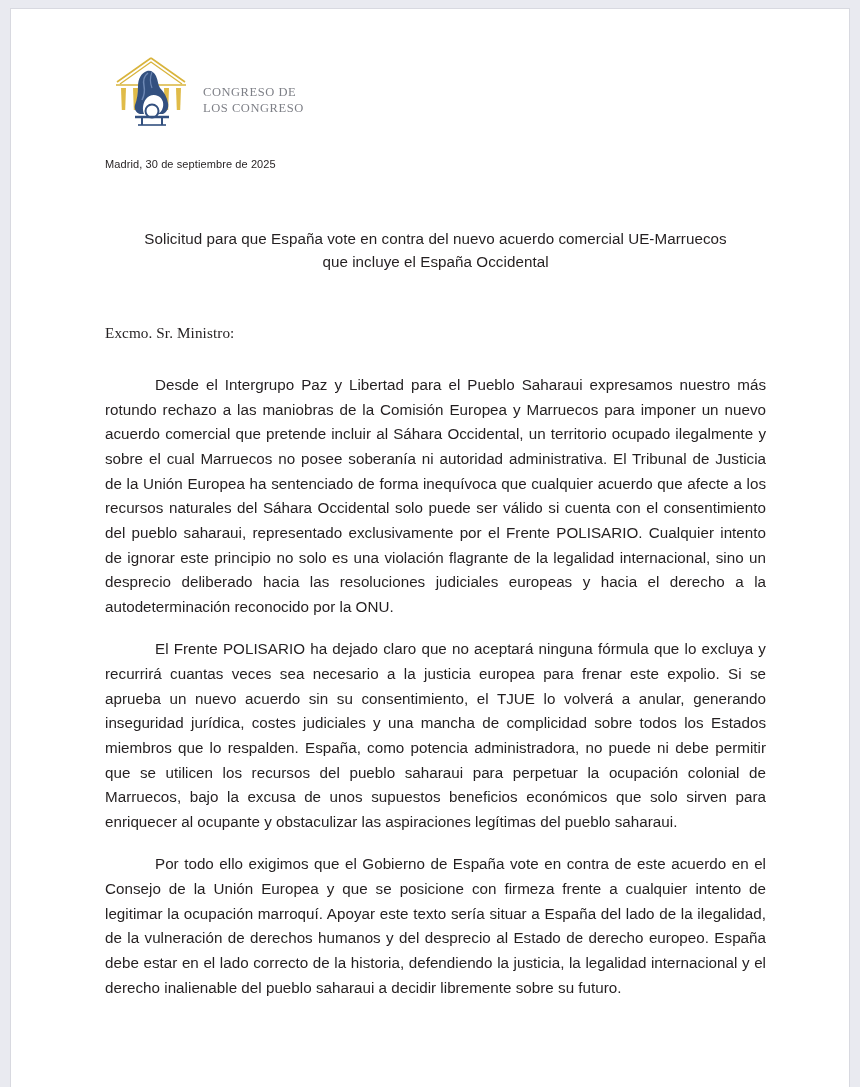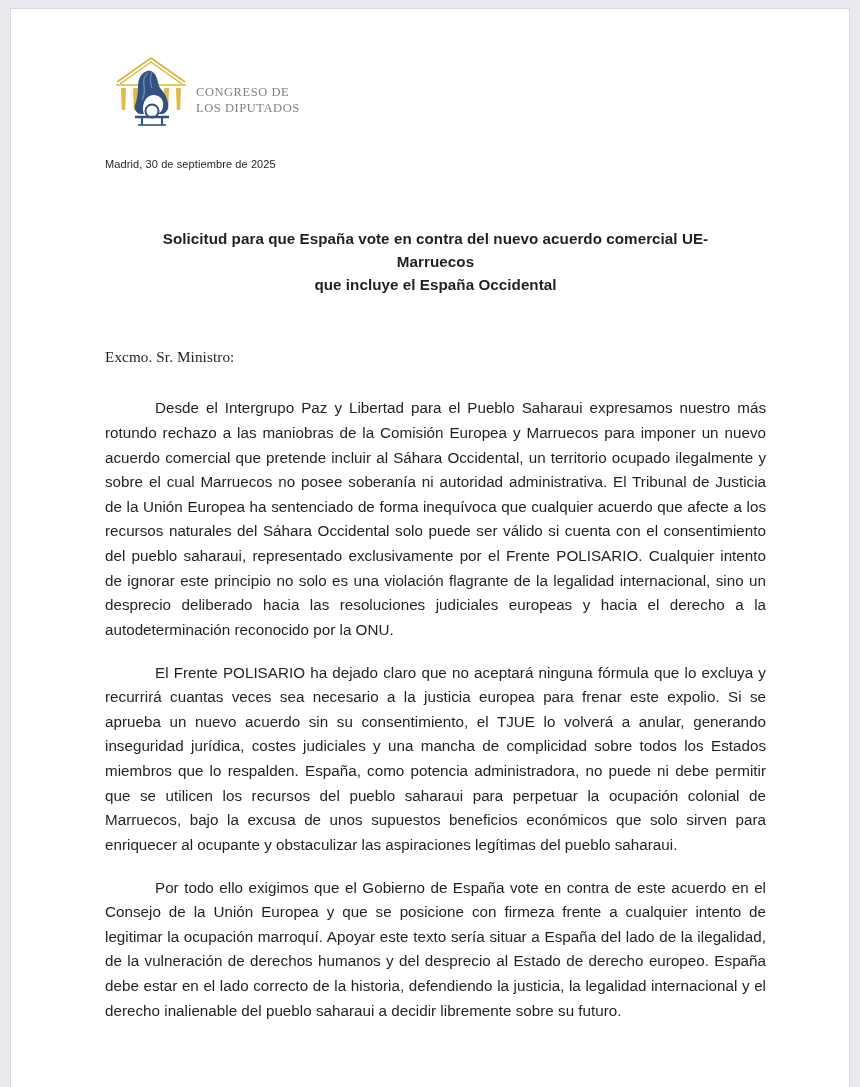--- a/index.html
+++ b/index.html
@@ -28,21 +28,21 @@
     overflow: hidden;
   }
 
   
   #letterhead {
     position: absolute;
     left: 96px;
     top: 44px;
     display: flex;
     align-items: center;
-    gap: 1px;
+    gap: 8px;
   }
   #crest-emblem {
     width: 88px;
     height: 78px;
     flex: 0 0 auto;
   }
   #letterhead-wordmark {
     display: flex;
     flex-direction: column;
     justify-content: center;
@@ -69,21 +69,21 @@
     line-height: 1.3;
     letter-spacing: 0.1px;
     margin: 0 0 56px 0;
   }
 
   #doc-title {
     margin: 0 0 50px 0;
     padding: 0 22px;
     text-align: center;
     font-size: 15.2px;
-    font-weight: bold;
+    font-weight: normal;
     line-height: 1.52;
     letter-spacing: 0.05px;
   }
   #doc-title .title-line { display: block; }
 
   #salutation {
     font-size: 15.2px;
     line-height: 1.3;
     margin: 0 0 30px 0;
     letter-spacing: 0.1px;
@@ -130,21 +130,21 @@
       <path d="M45 19 C43 24 43 30 45 35" fill="none" stroke="#6d87b3" stroke-width="1.2"></path>
 
       <circle cx="45" cy="58" r="6.5" fill="#ffffff" stroke="#33507f" stroke-width="2"></circle>
 
       <path d="M28 64 L62 64" stroke="#33507f" stroke-width="2.4" fill="none"></path>
       <path d="M35 64 L35 72 M55 64 L55 72" stroke="#33507f" stroke-width="2" fill="none"></path>
       <path d="M31 72 L59 72" stroke="#33507f" stroke-width="1.6" fill="none"></path>
     </svg>
     <div id="letterhead-wordmark">
       <span>CONGRESO DE</span>
-      <span>LOS DIPUTADOS</span>
+      <span>LOS CONGRESO</span>
     </div>
   </div>
 
   <div id="doc-body">
 
     <p id="dateline">Madrid, 30 de septiembre de 2025</p>
 
     <h1 id="doc-title">
       <span class="title-line">Solicitud para que España vote en contra del nuevo acuerdo comercial UE-Marruecos</span>
       <span class="title-line">que incluye el España Occidental</span>

